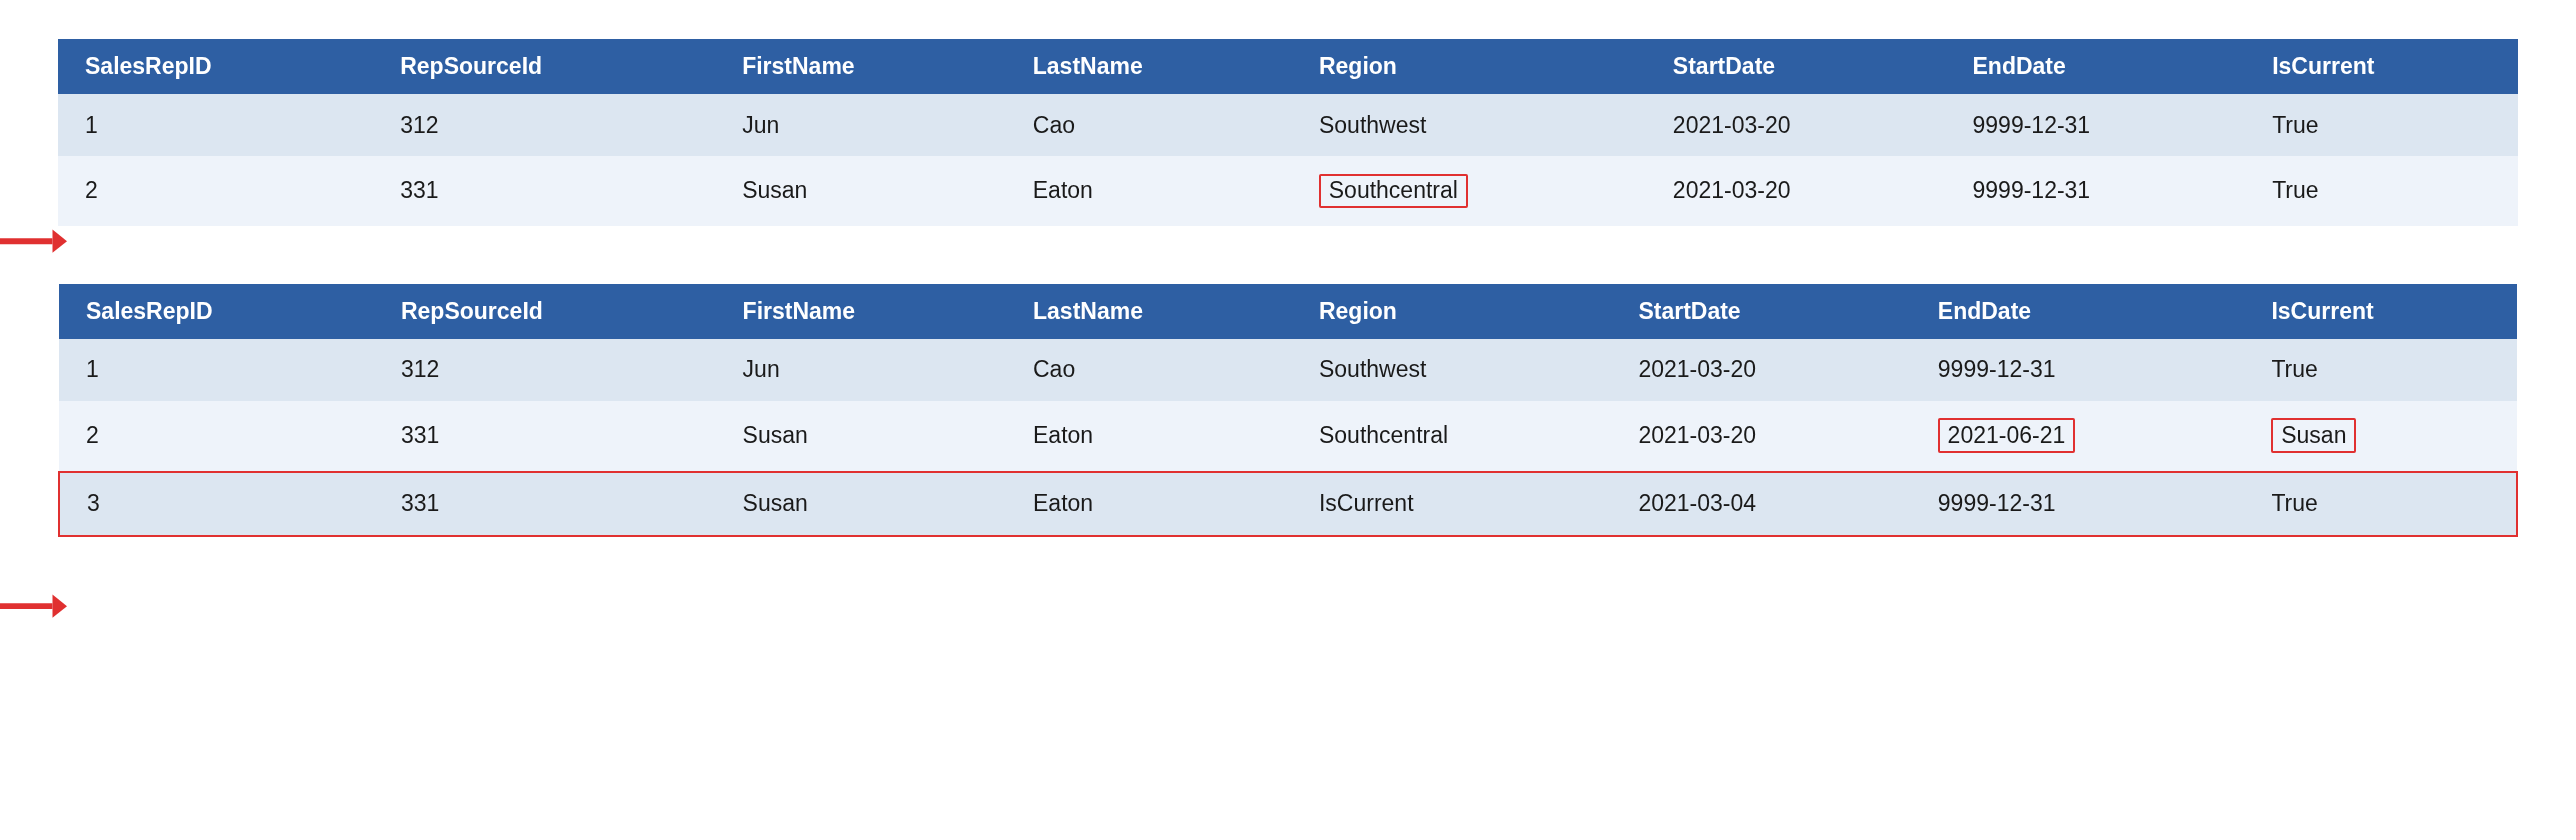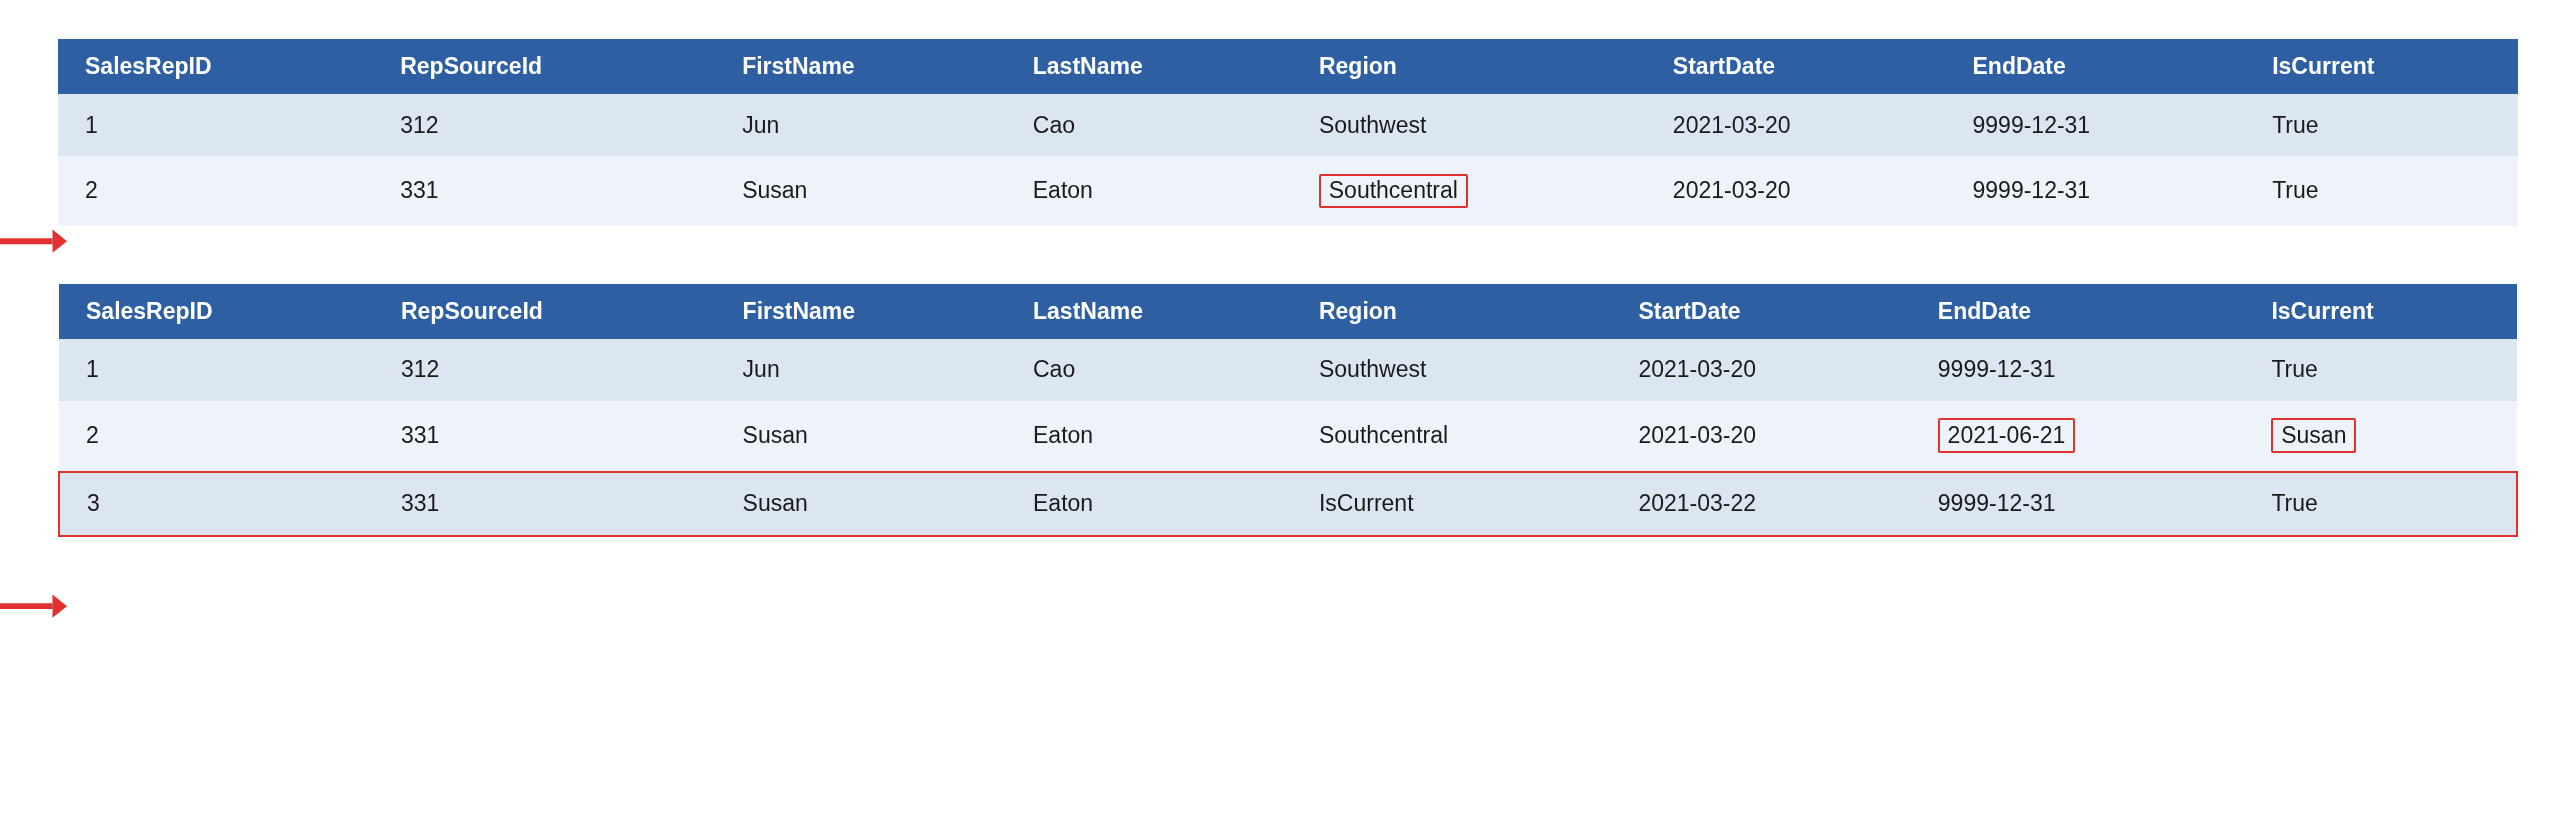--- a/index.html
+++ b/index.html
@@ -175,21 +175,21 @@
           <td><span class="cell-highlight">2021-06-21</span></td>
           <td><span class="cell-highlight">Susan</span></td>
         </tr>
 
         <tr class="row-highlight">
           <td>3</td>
           <td>331</td>
           <td>Susan</td>
           <td>Eaton</td>
           <td>IsCurrent</td>
-          <td>2021-03-22</td>
+          <td>2021-03-04</td>
           <td>9999-12-31</td>
           <td>True</td>
         </tr>
       </tbody>
     </table>
   </div>
 
 </div>
 
 

